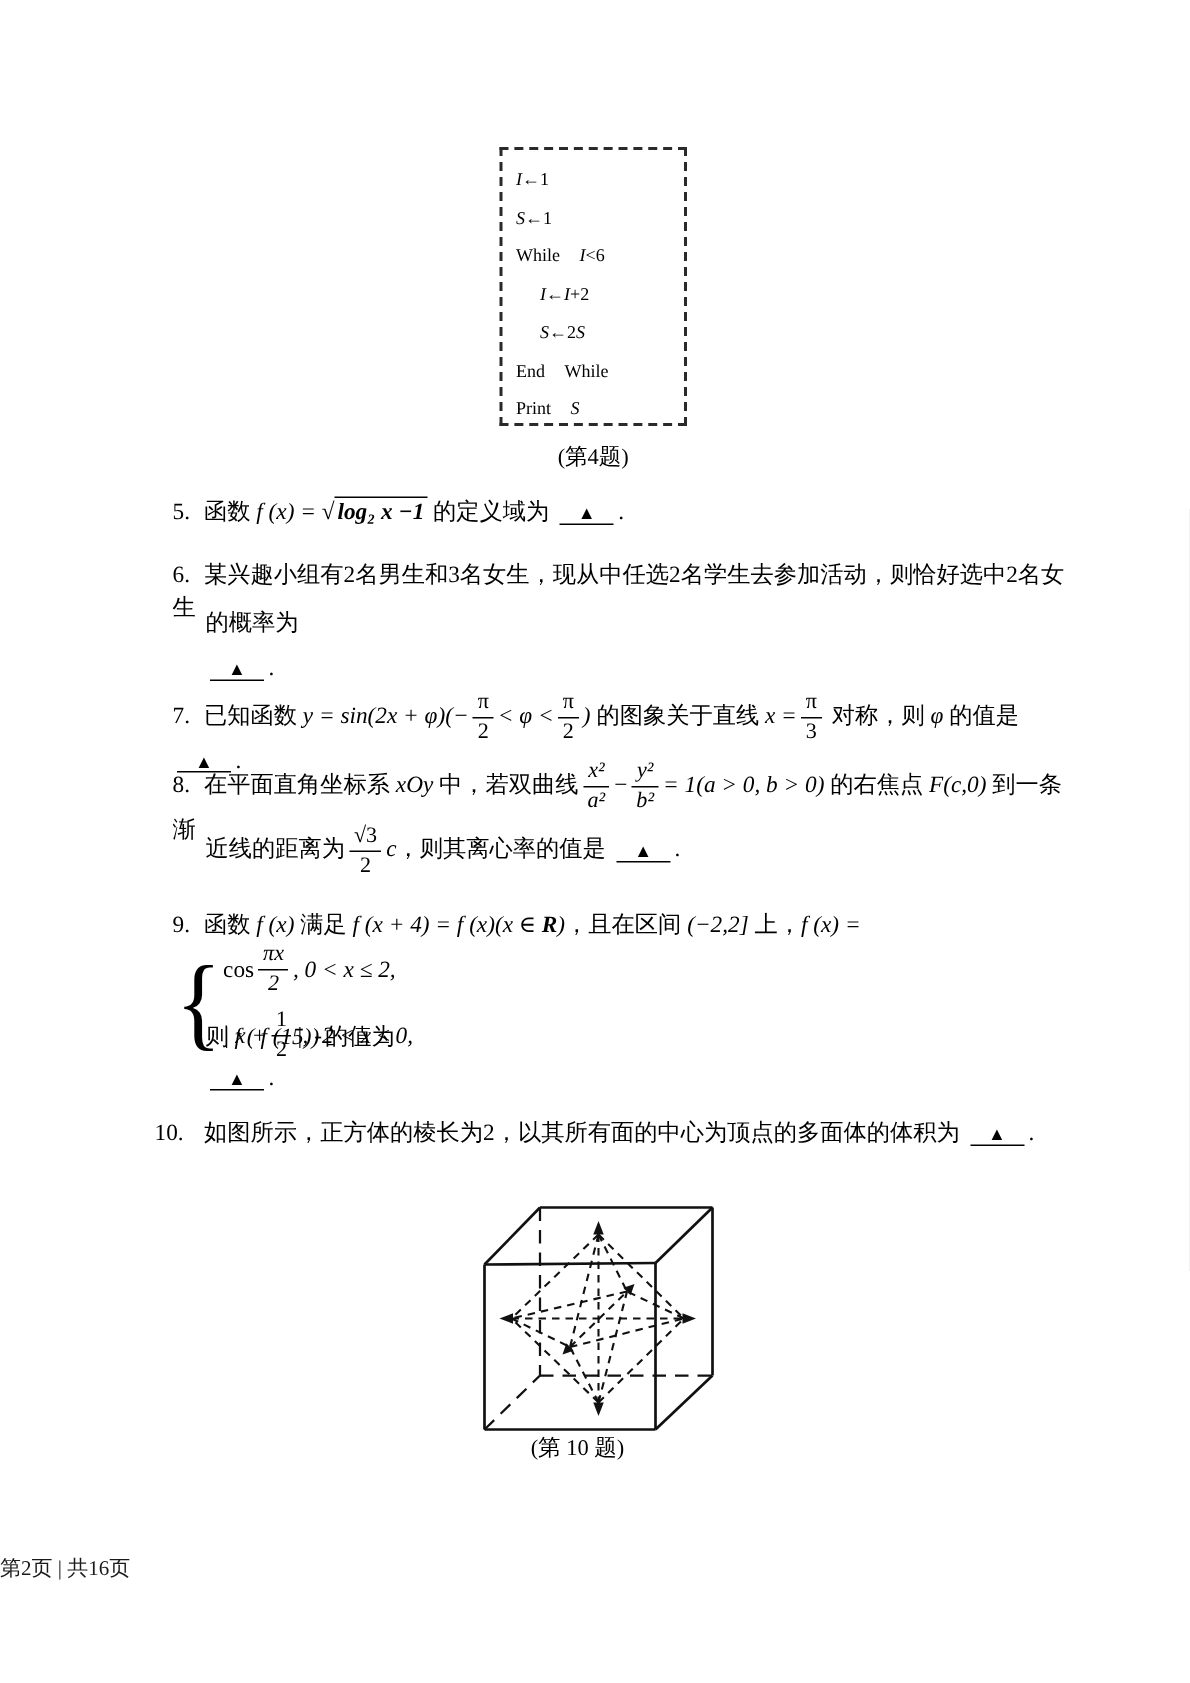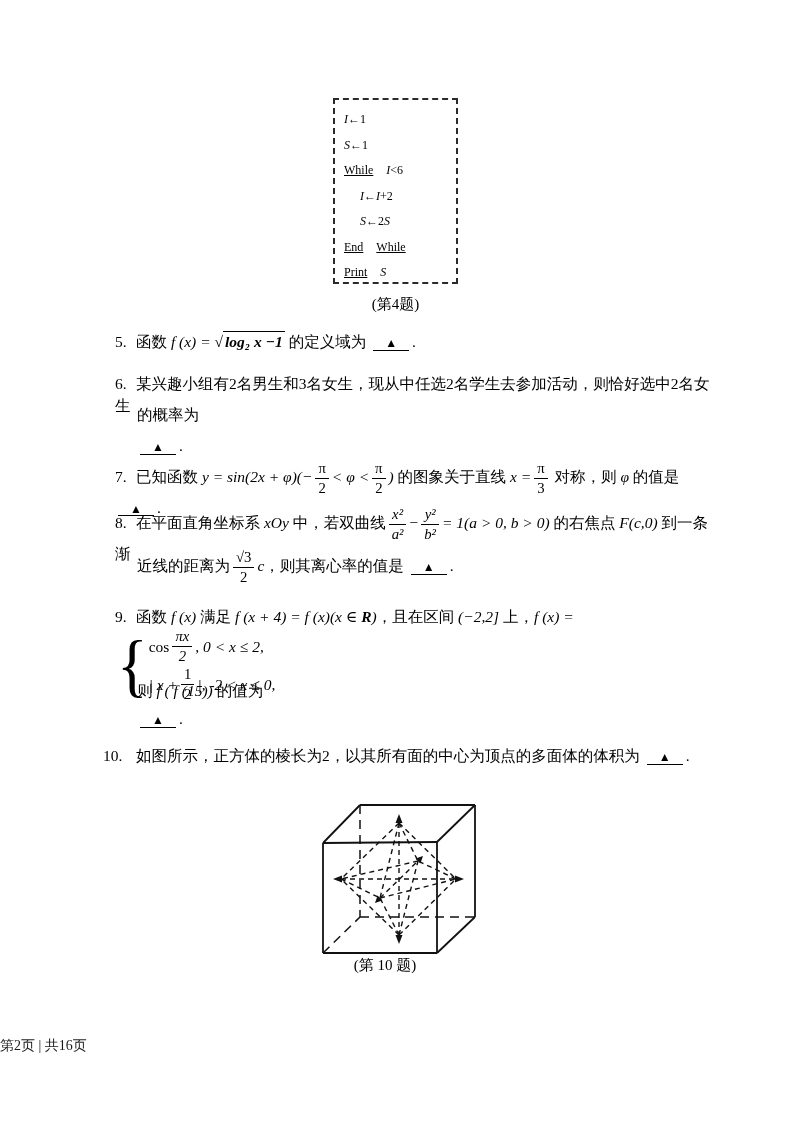--- a/index.html
+++ b/index.html
@@ -10,21 +10,21 @@
     font-family:"Liberation Serif","DejaVu Serif",serif;
     font-size:15.5px;
   }
   
   .algo-box {
     position:absolute; left:333px; top:98px; width:125px; height:186px;
     border:2px dashed #2a2a2a; padding:7px 4px 0 9px;
     font-size:12px; line-height:25.5px;
   }
   .algo-line { white-space:nowrap; }
-  .algo-line .kw { font-style:normal;text-decoration:underline; }
+  .algo-line .kw { font-style:normal; }
   .algo-line .kw2 { margin-left:13px; }
   .algo-line .gap { margin-right:13px; }
   .algo-line.indent { padding-left:16px; }
   .mi { font-style:italic; }
   .algo-caption {
     position:absolute; left:333px; top:295px; width:125px;
     text-align:center; font-size:15px;
   }
   
   .q { position:absolute; left:115px; width:600px; line-height:1.45; }
@@ -46,21 +46,21 @@
   
   .sqrt { white-space:nowrap; }
   .sqrt .sym { font-style:normal; }
   .sqrt .bar { border-top:1.2px solid #000; padding:0 2px; display:inline-block; line-height:1.25;font-weight:bold; }
   
   .pw { display:inline-flex; align-items:center; vertical-align:middle; margin-left:2px; }
   .pw .brace {
     font-size:64px; font-weight:400; line-height:0.85;
     transform:scaleY(1.08); margin-right:1px; font-style:normal;
   }
-  .pw .rows { display:inline-flex; flex-direction:column; gap:1px; }
+  .pw .rows { display:inline-flex; flex-direction:column; gap:7px; }
   .pw .row { display:flex; align-items:center; white-space:nowrap; }
   .bold { font-weight:bold; font-style:italic; }
   
   .figure-wrap { position:absolute; left:298px; top:793px; width:195px; height:172px; }
   .figure-caption {
     position:absolute; left:300px; top:956px; width:170px;
     text-align:center; font-size:15px;
   }
   
   .footer {

